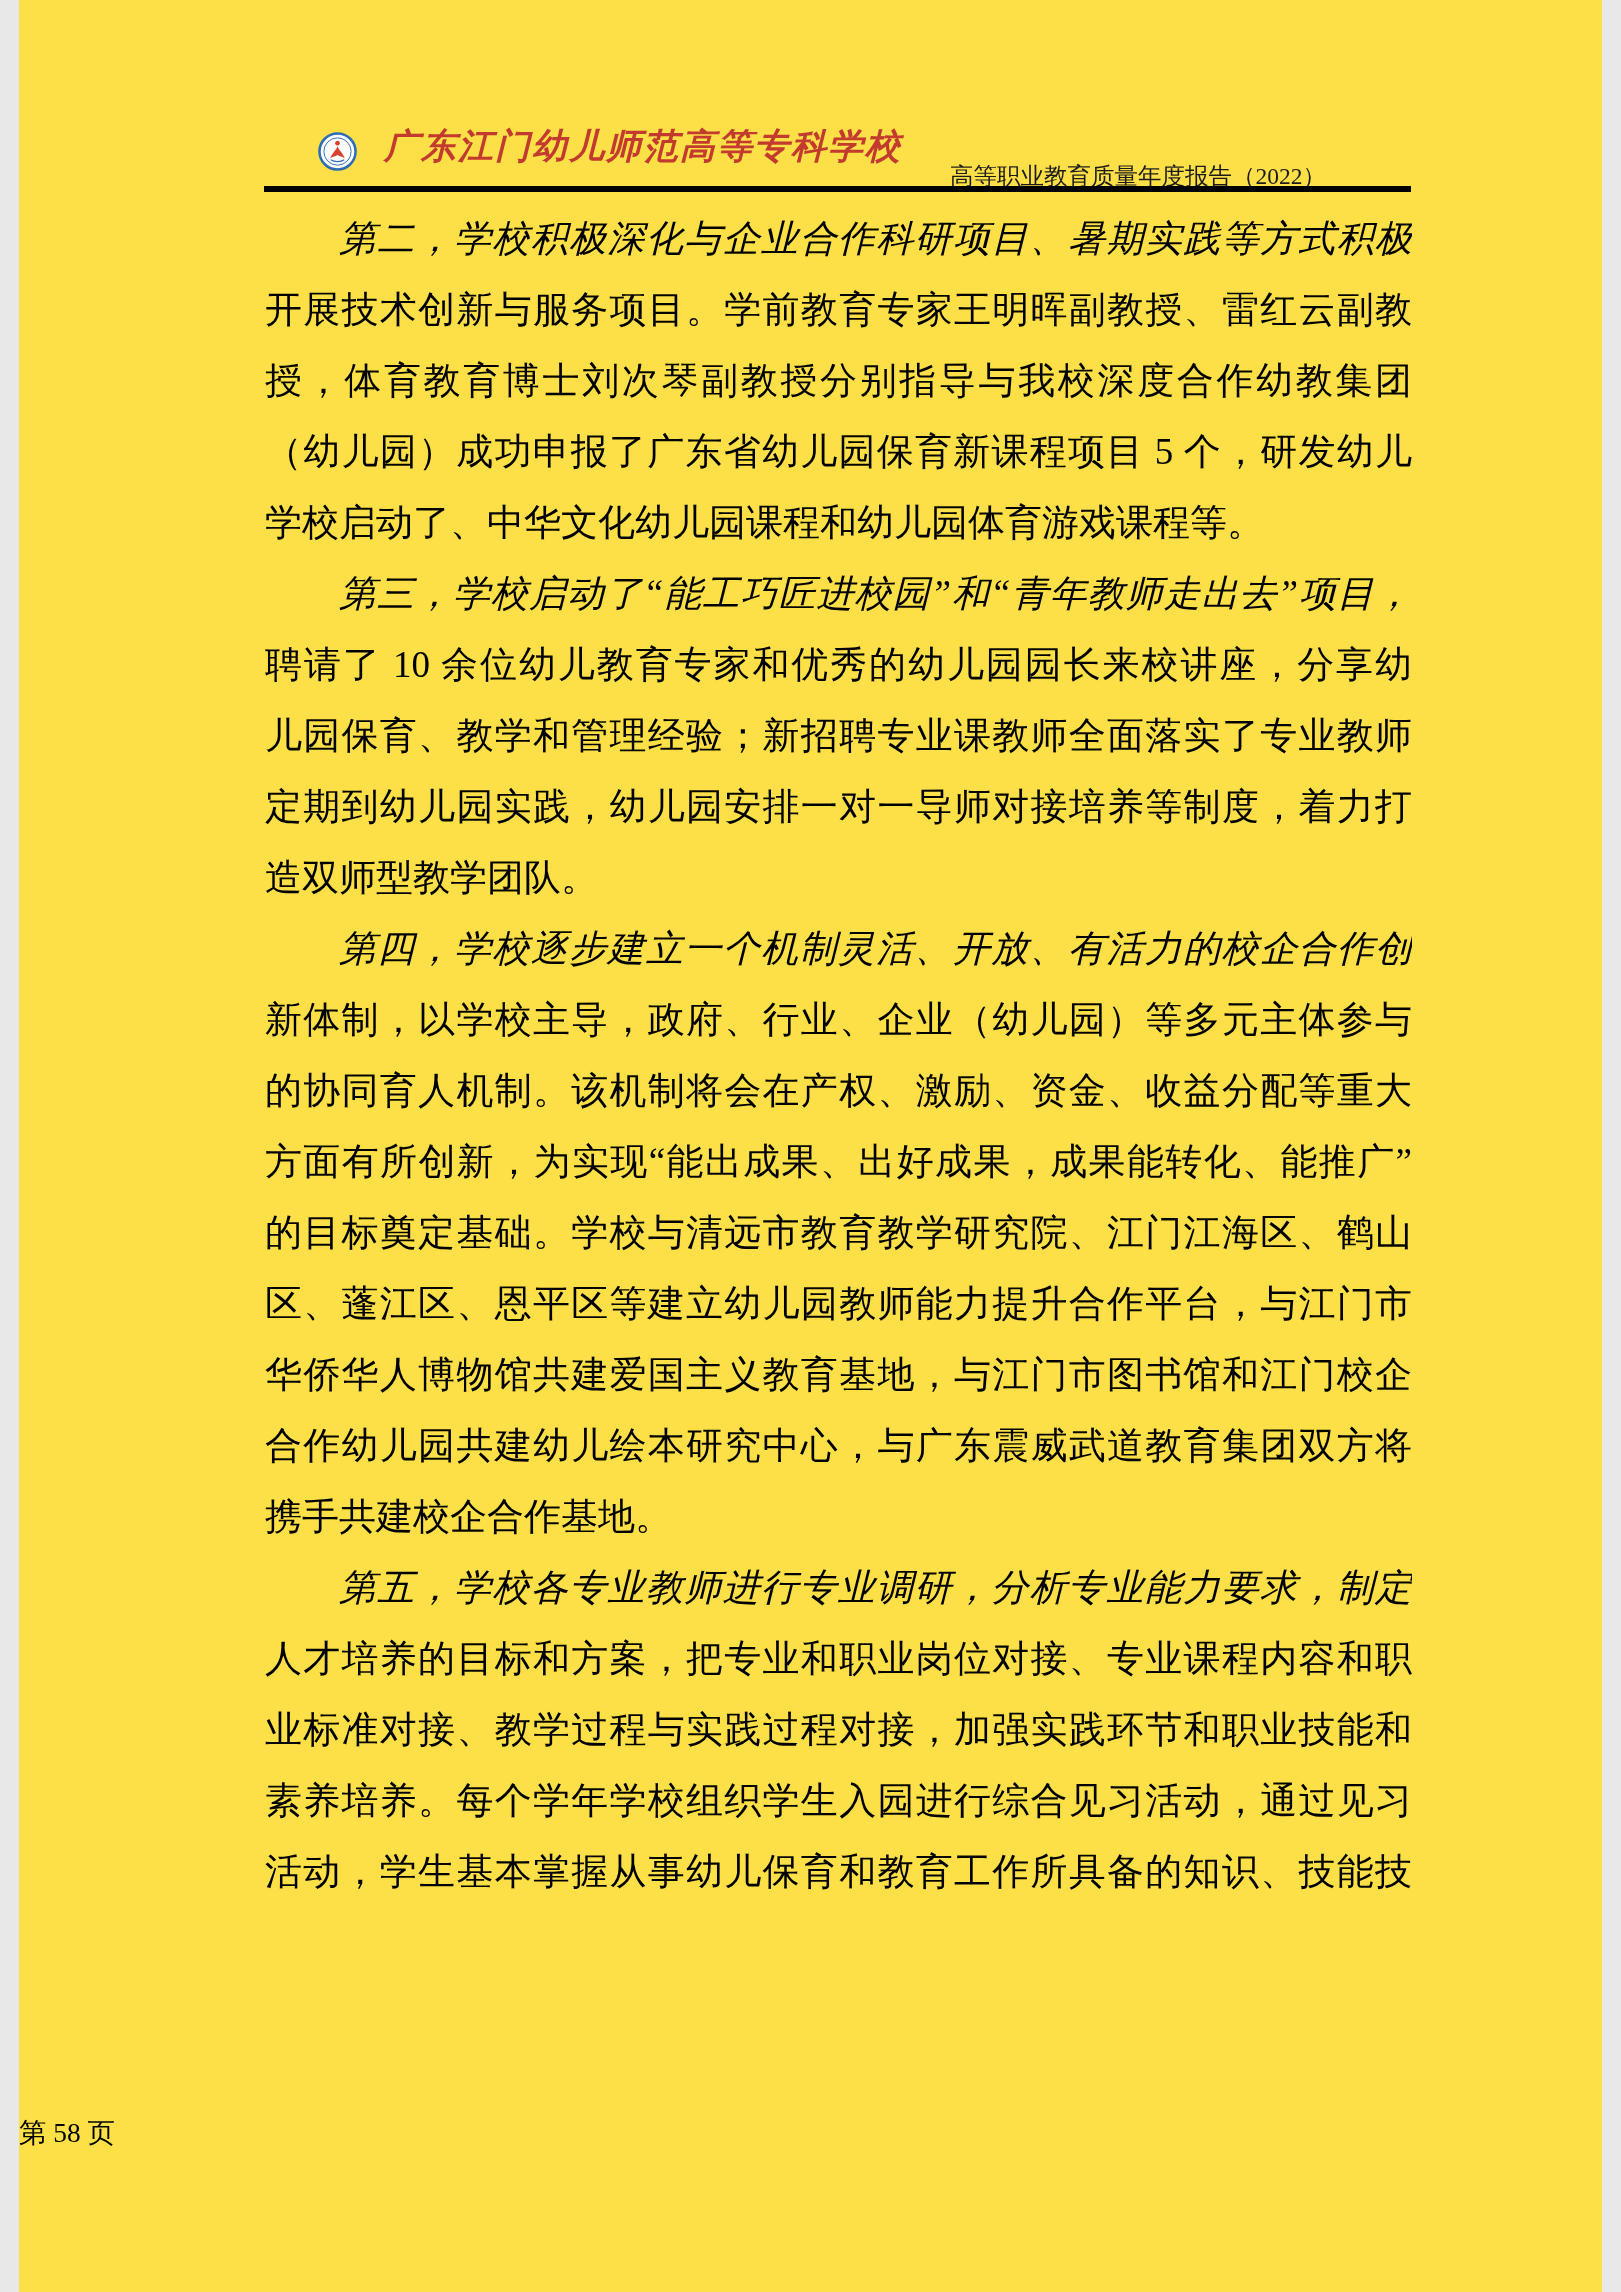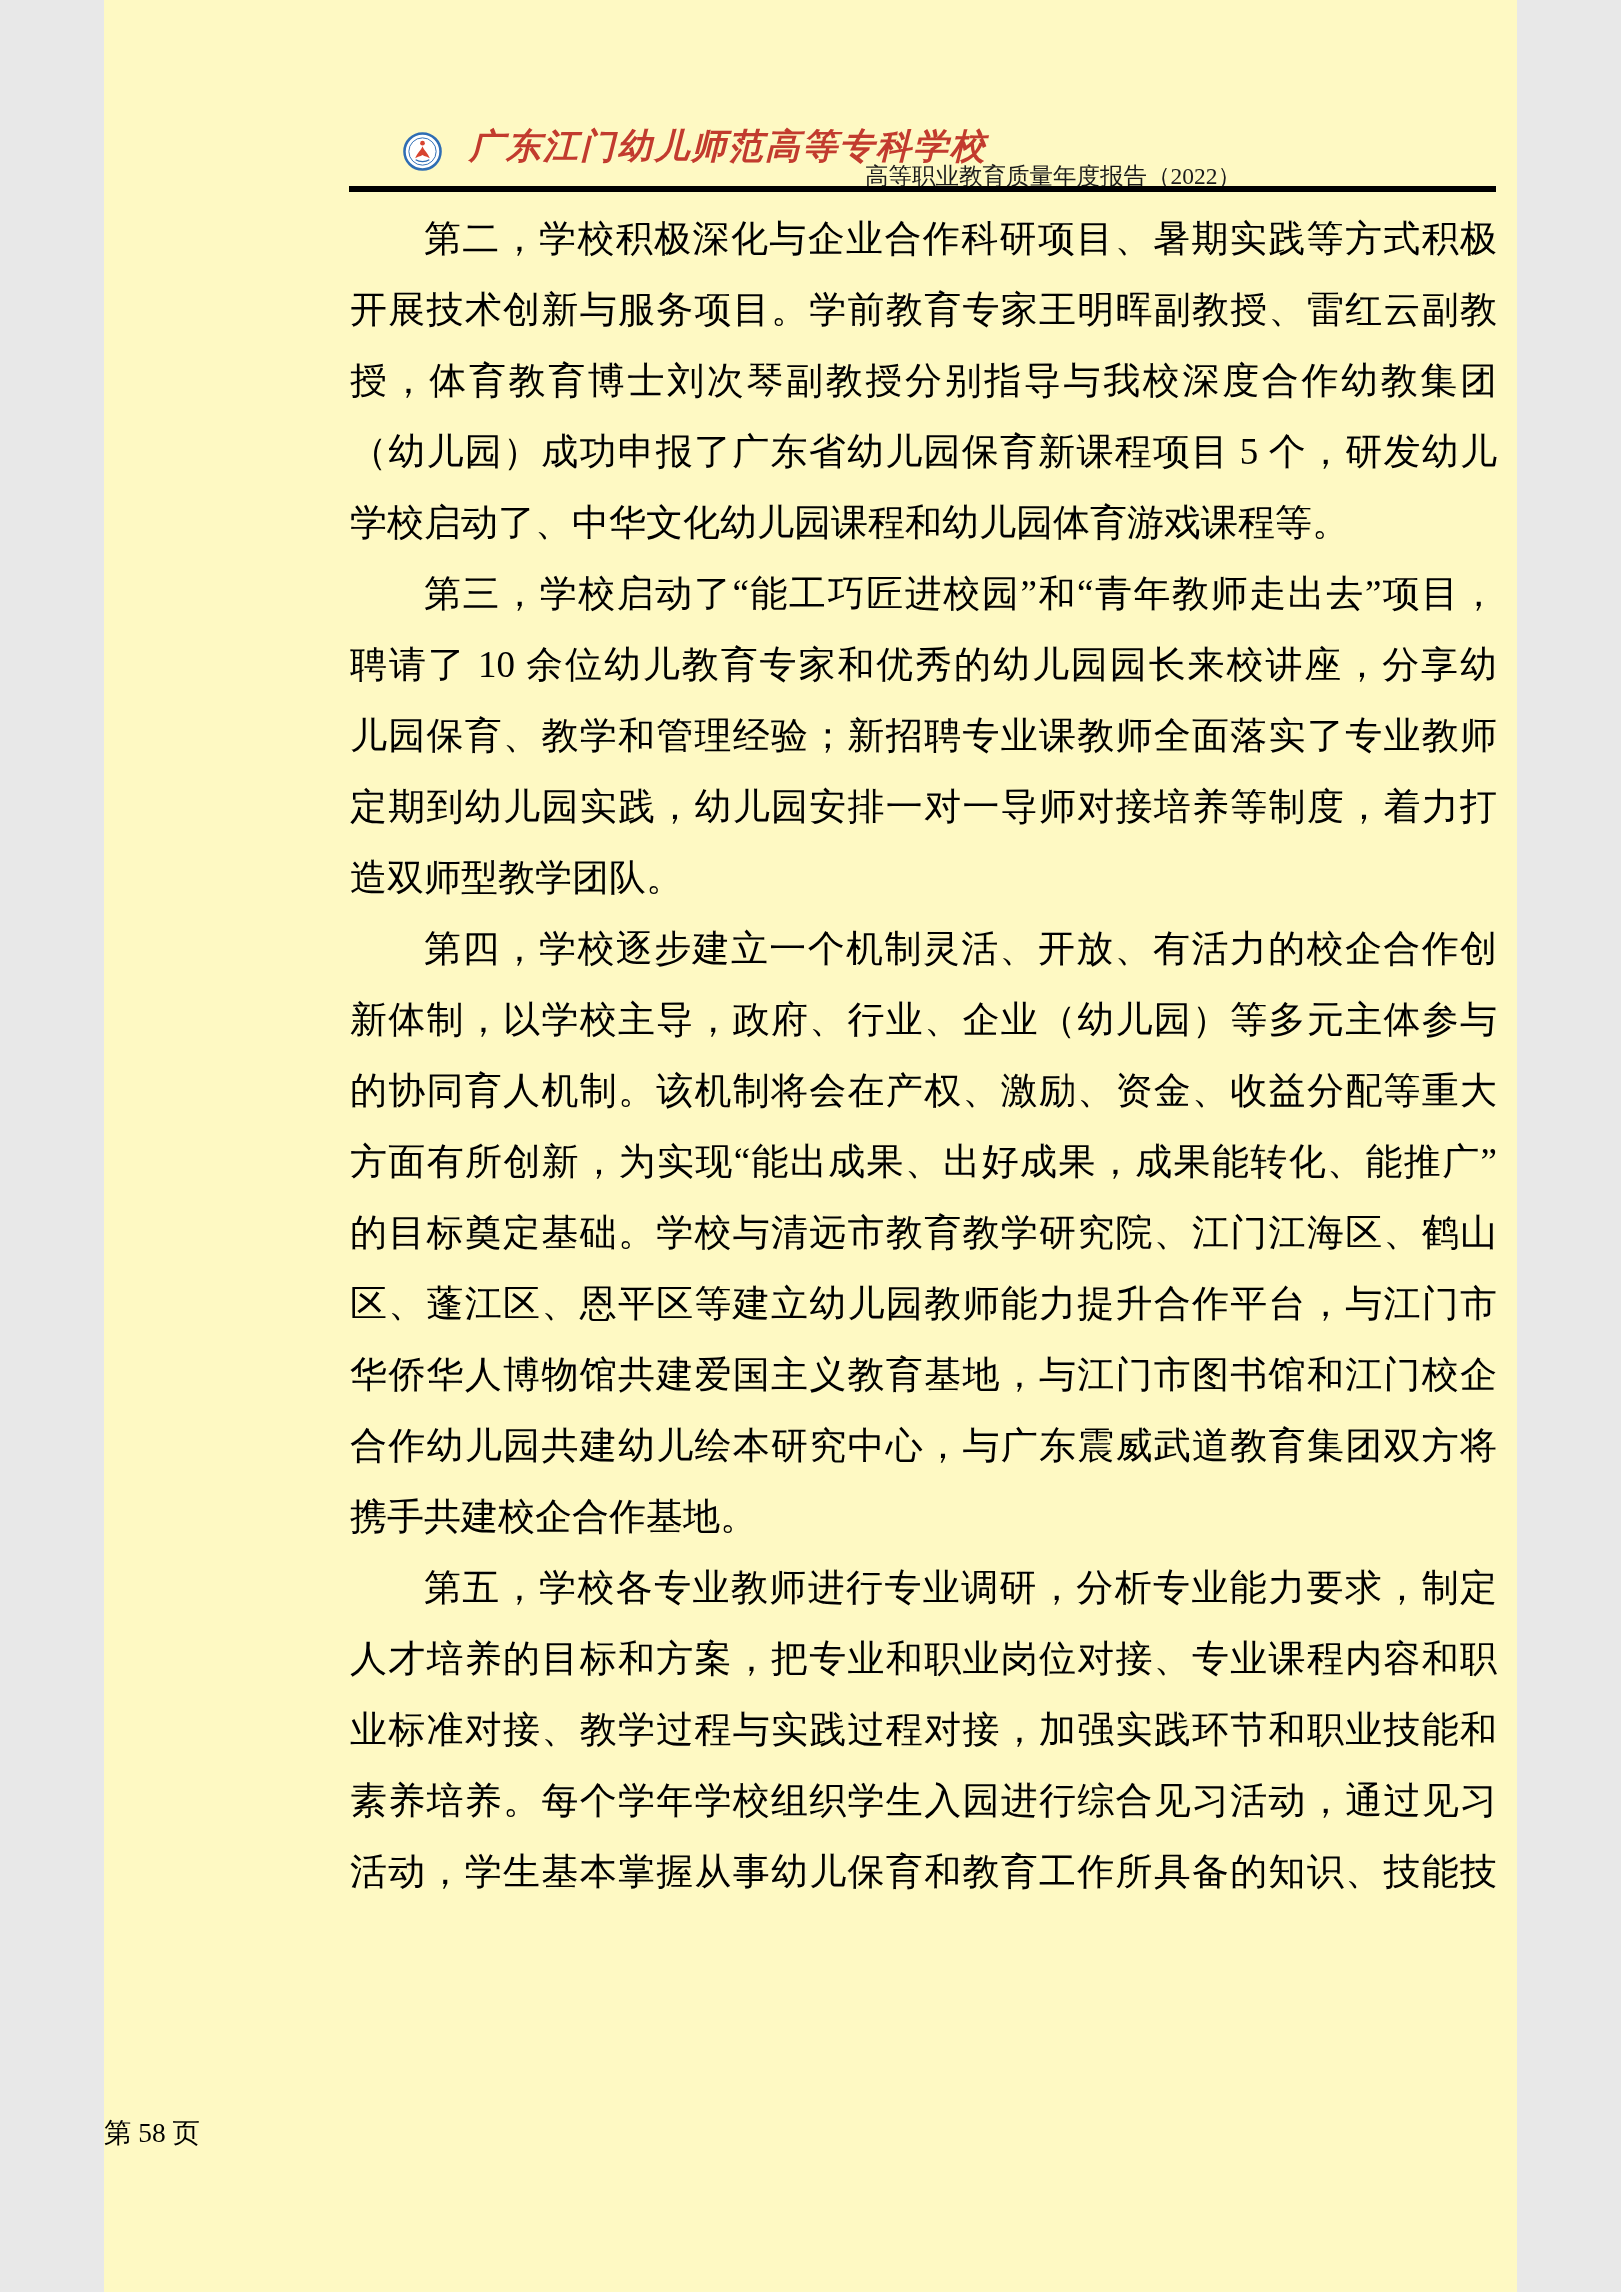--- a/index.html
+++ b/index.html
@@ -1,19 +1,19 @@
 <!DOCTYPE html>
 <html lang="zh"><head>
 <meta charset="utf-8">
 <style>
   html,body { margin:0; padding:0; background:#e8e8e8; }
   .page {
     position:relative;
-    width:1413px; height:2293px;
-    background:#fef9c3;
+    width:1583px; height:2293px;
+    background:#fde047;
     margin:0 auto;
     font-family:"Liberation Serif","DejaVu Serif",serif;
     color:#000;
     overflow:hidden;
   }
 
   
   .logo {
     position:absolute; left:299px; top:132px;
     width:39px; height:39px; display:block;
@@ -46,21 +46,21 @@
     line-height:71px;
     text-align:justify;
   }
   .bline {
     height:71px;
     overflow:hidden;
     text-align:justify;
     text-align-last:justify;
     text-justify:inter-character;
   }
-  .bline.first { text-indent:74px; }
+  .bline.first { text-indent:74px;font-style:italic; }
   .bline.last  { text-align-last:left; }
 
   
   .page-footer {
     position:absolute; left:0; top:2117px;
     width:100%;
     text-align:left;
     font-size:27.4px; line-height:33px;
     color:#000;
   }

